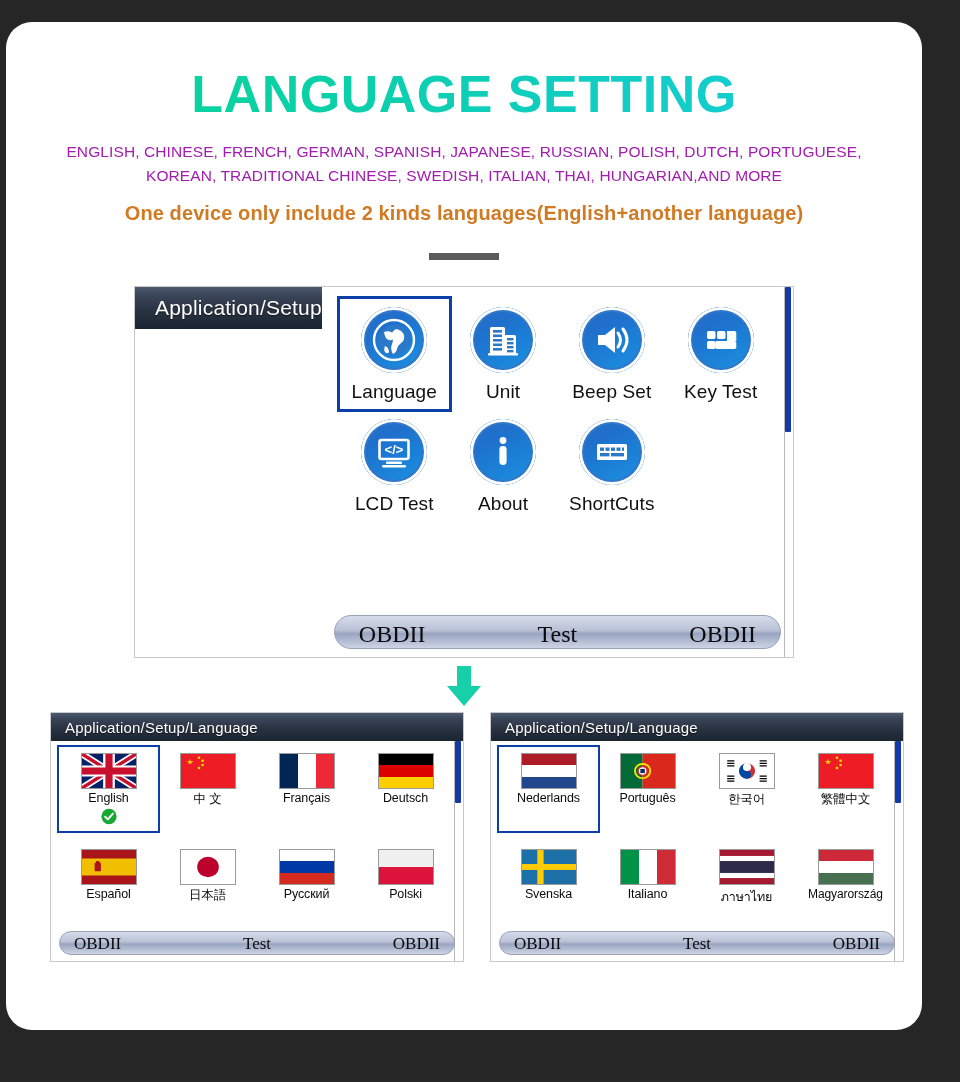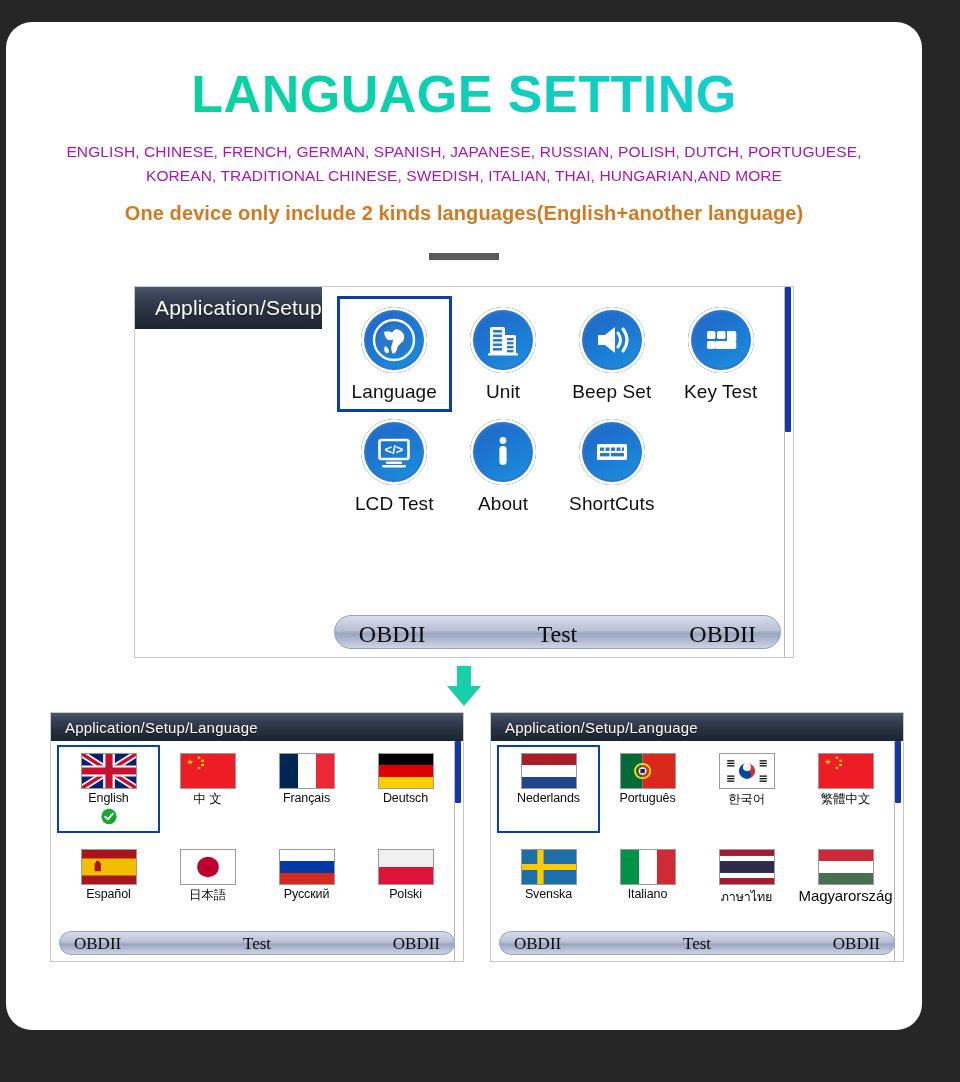--- a/index.html
+++ b/index.html
@@ -242,21 +242,21 @@
     overflow: hidden;
   }
 
   .lang-label {
     margin-top: 2px;
     font-size: 12.5px;
     color: #0a0a0a;
     white-space: nowrap;
     letter-spacing: -0.1px;
   }
-  .lang-label.tiny { font-size: 15px; }
+  .lang-label.tiny { font-size: 12px; }
 
   .check {
     position: absolute;
     bottom: 6px;
     left: 50%;
     transform: translateX(-50%);
     width: 17px;
     height: 17px;
   }
 

